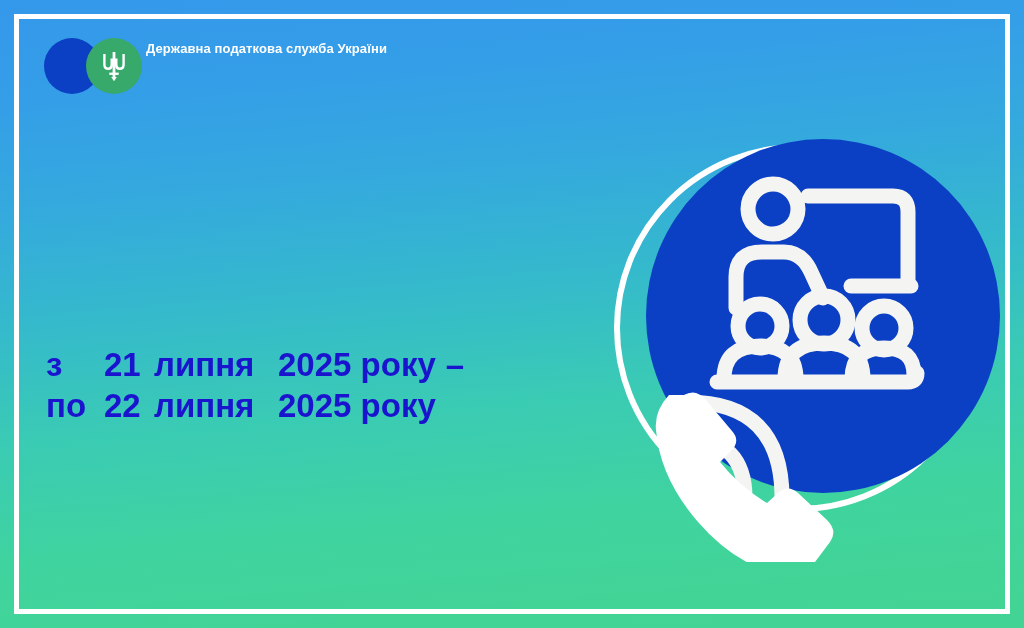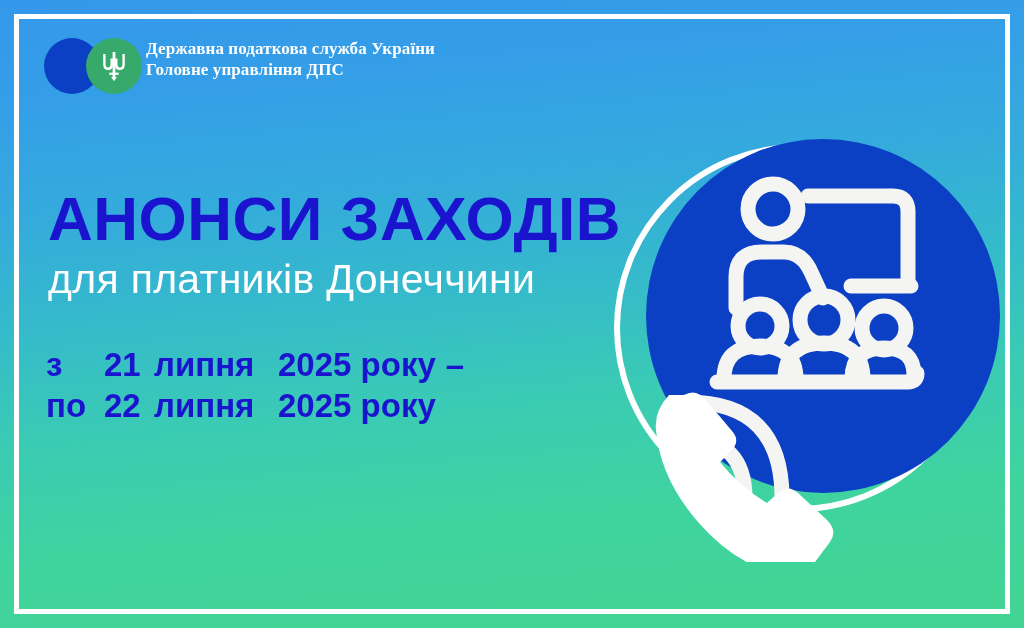--- a/index.html
+++ b/index.html
@@ -74,26 +74,25 @@
     align-items: center;
     justify-content: center;
   }
   .logo-circle-green svg { display:block; }
   .logo-text {
     margin-left: 8px;
     color: #ffffff;
     padding-top: 3px;
   }
   .logo-line {
-    font-size: 17px;
+    font-size: 13px;
     font-weight: bold;
     line-height: 16.5px;
     letter-spacing: 0.1px;
     white-space: nowrap;
-    font-family: Liberation Serif, serif;
   }
   .logo-line.l1 { margin-bottom: 4px; }
 
   
   .headline {
     position: absolute;
     left: 48px;
     top: 186px;
     z-index: 20;
   }
@@ -226,28 +225,23 @@
             <path d="M2.2 4 L4.6 4 L4.6 14.2 Q4.6 17.4 7.2 17.4 Q9.5 17.4 9.5 14.6 L9.5 8.6 L12.0 8.6 L12.0 14.9 Q12.0 20.0 7.3 20.0 Q2.2 20.0 2.2 14.4 Z"></path>
             <path d="M23.8 4 L21.4 4 L21.4 14.2 Q21.4 17.4 18.8 17.4 Q16.5 17.4 16.5 14.6 L16.5 8.6 L14.0 8.6 L14.0 14.9 Q14.0 20.0 18.7 20.0 Q23.8 20.0 23.8 14.4 Z"></path>
             <rect x="8.3" y="22.6" width="9.4" height="2.3"></rect>
             <path d="M10.2 27.0 L15.8 27.0 L13.0 31.2 Z"></path>
           </g>
         </svg>
       </div>
     </div>
     <div class="logo-text">
       <div class="logo-line l1">Державна податкова служба України</div>
-      <div class="logo-line">Головне управління ДПС</div>
     </div>
   </div>
 
-  <div class="headline">
-    <div class="headline-main">АНОНСИ ЗАХОДІВ</div>
-    <div class="headline-sub">для платників Донеччини</div>
-  </div>
 
   <div class="dates">
     <div class="date-row">
       <span class="date-prefix">з</span>
       <span class="date-day">21</span>
       <span class="date-month">липня</span>
       <span class="date-year">2025 року</span>
       <span class="date-dash">–</span>
     </div>
     <div class="date-row">

